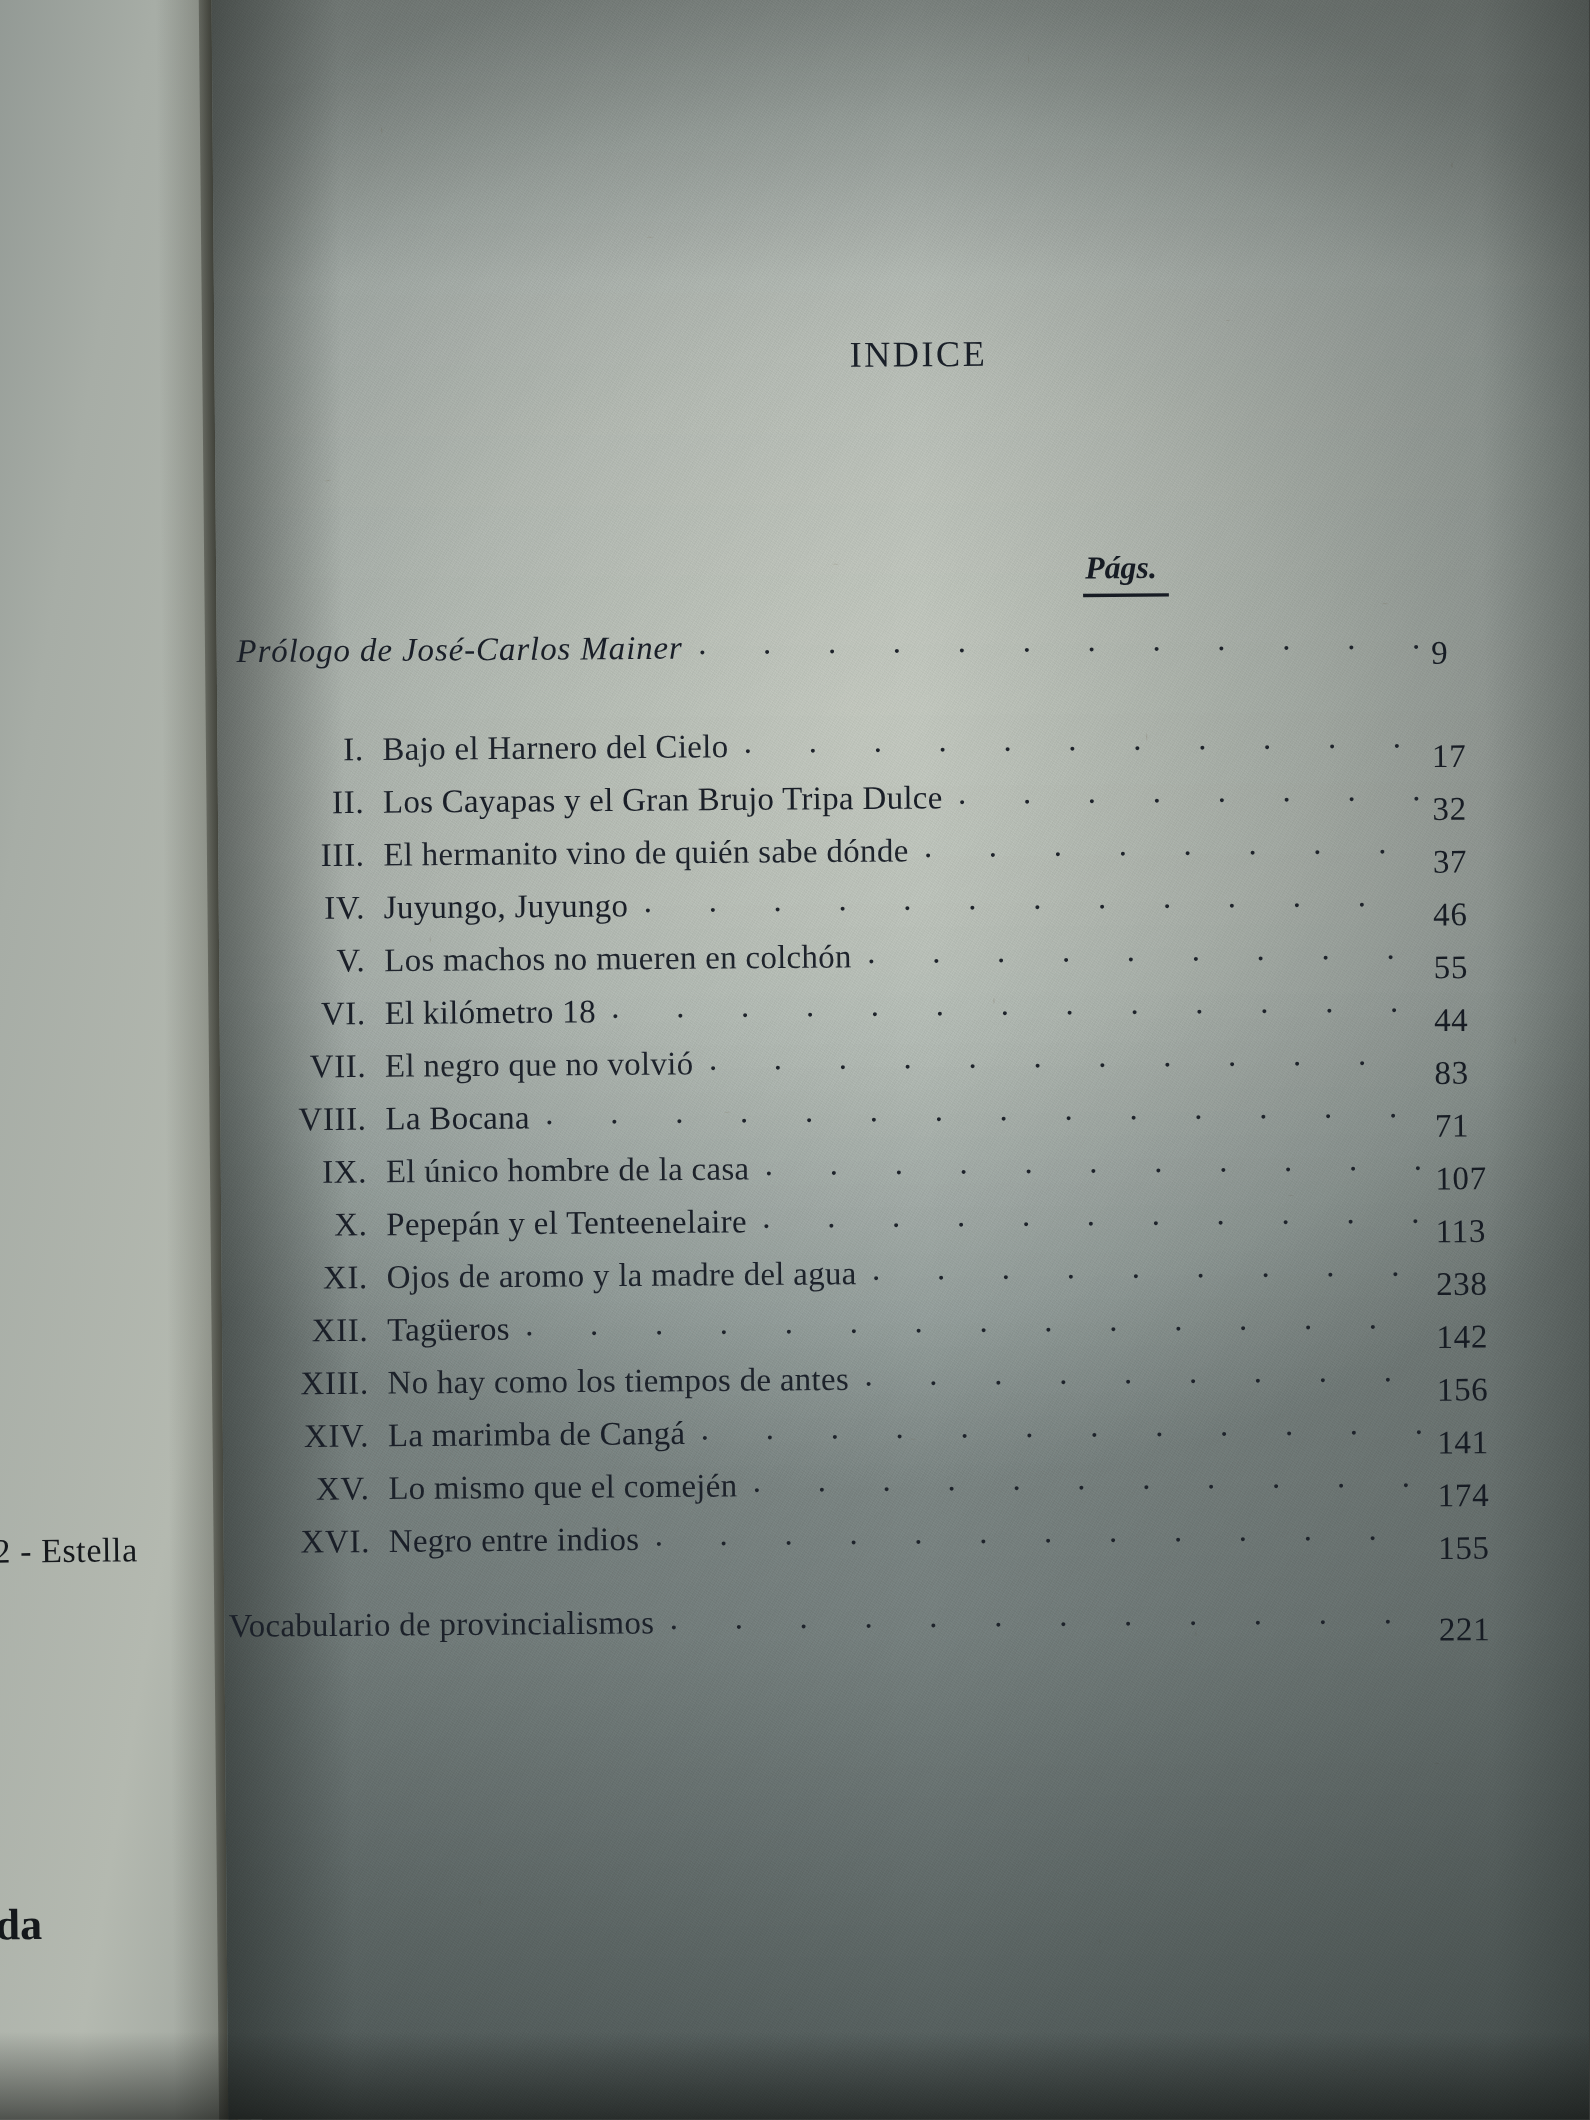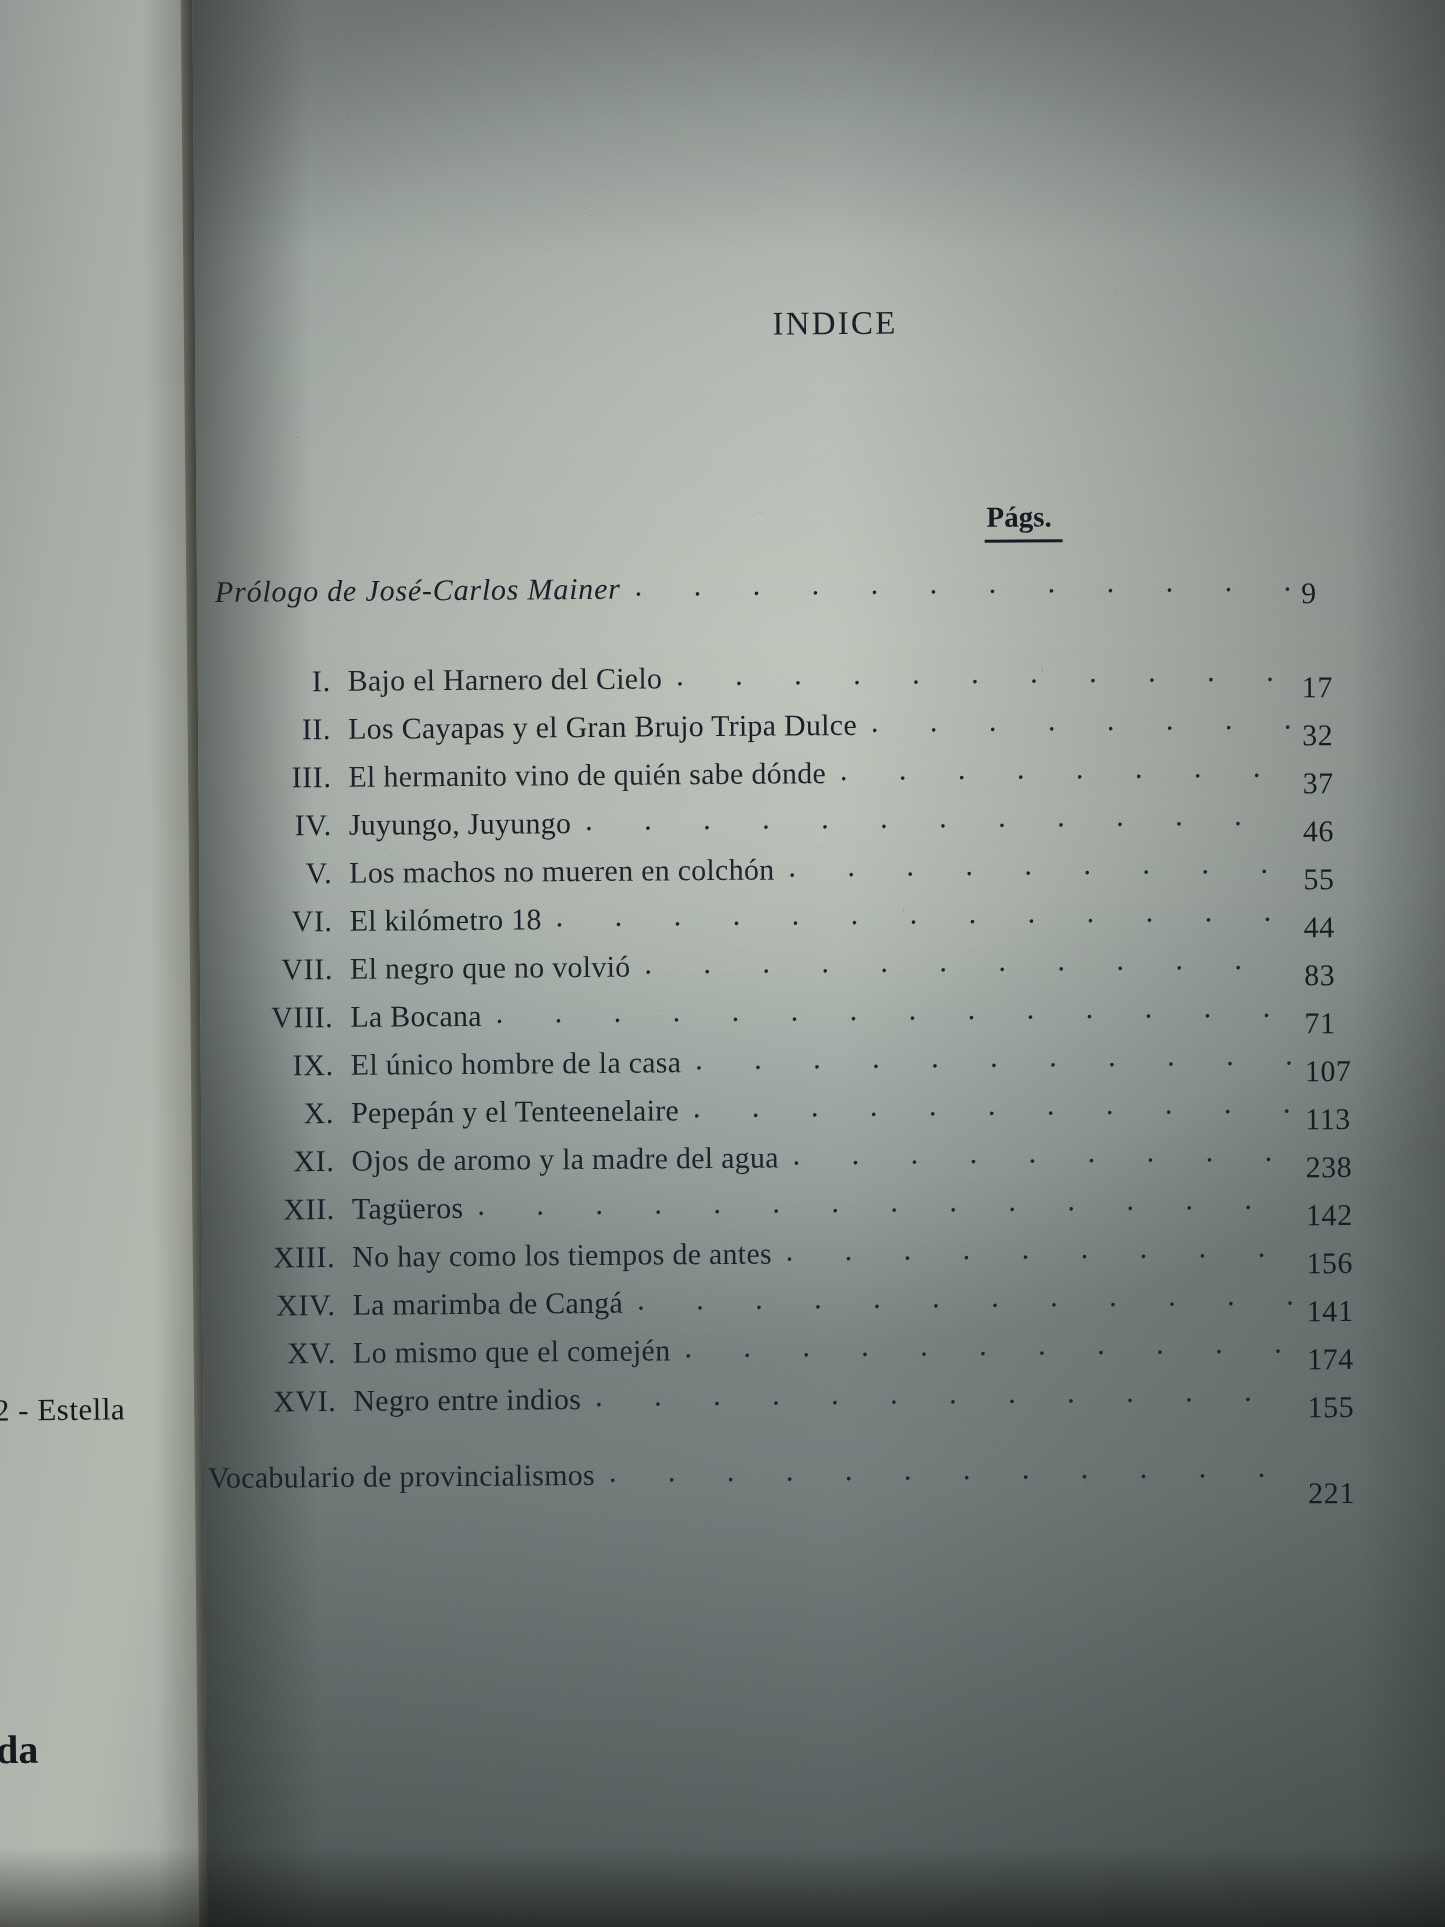--- a/index.html
+++ b/index.html
@@ -176,20 +176,21 @@
     color: #1a2029;
   }
 
   #pags-header {
     position: absolute;
     left: 790px;
     top: 527px;
     font-size: 29px;
     font-weight: bold;
     color: #171c24;
+    font-style: italic;
   }
   #pags-rule {
     position: absolute;
     left: 788px;
     top: 566px;
     width: 78px;
     height: 3px;
     background: #171c24;
   }
 
@@ -253,21 +254,21 @@
     letter-spacing: 0.8px;
   }
   #entry-prologue .num { width: 14px; }
   #entry-prologue .pageno { top: 10px; }
 
   
   #entry-vocabulary .title-cell {
     padding-left: 4px;
   }
   #entry-vocabulary .num { width: -14px; width: 0px; }
-  #entry-vocabulary .pageno { top: 24px; }
+  #entry-vocabulary .pageno { top: 12px; }
 
   
   .entry:nth-child(odd) .title-cell { opacity: 0.97; }
 </style>
 </head>
 <body>
 
 <div id="page">
 
   <div class="facing-page"></div>

